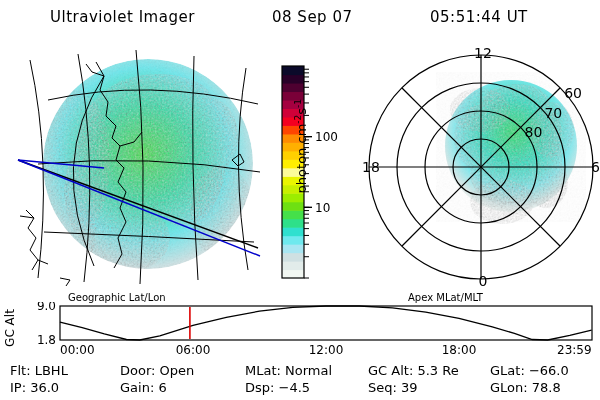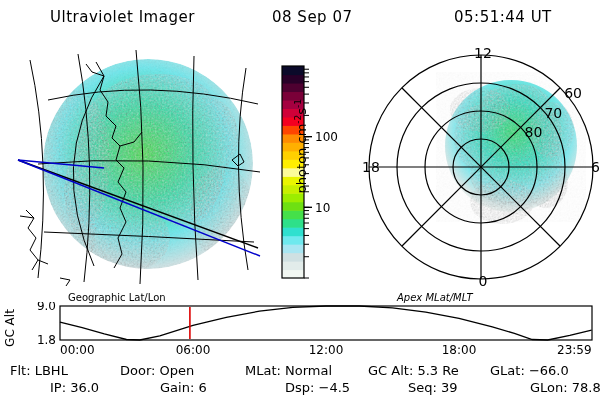--- a/index.html
+++ b/index.html
@@ -6,21 +6,21 @@
   html,body{margin:0;padding:0;background:#ffffff;}
   body{
     width:600px;height:400px;position:relative;overflow:hidden;
     font-family:"DejaVu Sans","Liberation Sans",sans-serif;
     color:#000;
   }
   .hdr{position:absolute;top:8px;left:0;width:480px;height:24px;}
   .hdr span{position:absolute;font-size:15px;letter-spacing:.5px;white-space:nowrap;}
   #hdr-title{left:50px;}
   #hdr-date{left:272px;}
-  #hdr-time{left:430px;margin-left:24px;}
+  #hdr-time{left:430px;}
 
   
   #disk-panel{position:absolute;left:8px;top:42px;width:262px;height:250px;}
   #disk-svg{display:block;}
 
   
   #cbar-panel{position:absolute;left:276px;top:60px;width:66px;height:230px;}
   #cbar-svg{display:block;}
   .cbtick{font-size:12px;}
   #cbar-axis-label{
@@ -30,33 +30,33 @@
   }
   #cbar-axis-label sup{font-size:9px;}
 
   
   #polar-panel{position:absolute;left:356px;top:42px;width:250px;height:250px;}
   #polar-svg{display:block;}
 
   
   .caption{position:absolute;font-size:10px;white-space:nowrap;}
   #cap-left{left:68px;top:292px;}
-  #cap-right{left:397px;top:292px;font-style:italic;}
+  #cap-right{left:408px;top:292px;}
 
   
   #strip-panel{position:absolute;left:0;top:302px;width:600px;height:56px;}
   #strip-svg{display:block;}
   .axlab{font-size:12px;}
   .vaxlab{font-size:12px;}
 
   
   #status{position:absolute;left:0;top:362px;width:600px;height:38px;font-size:13px;}
   #status .cell{position:absolute;white-space:nowrap;}
   .c0{left:10px;} .c1{left:120px;} .c2{left:245px;} .c3{left:368px;} .c4{left:490px;}
-  .r0{top:1px;} .r1{top:18px;margin-left:40px;}
+  .r0{top:1px;} .r1{top:18px;}
 </style>
 </head>
 <body>
 
 <div class="hdr">
   <span id="hdr-title">Ultraviolet Imager</span>
   <span id="hdr-date">08 Sep 07</span>
   <span id="hdr-time">05:51:44 UT</span>
 </div>
 

